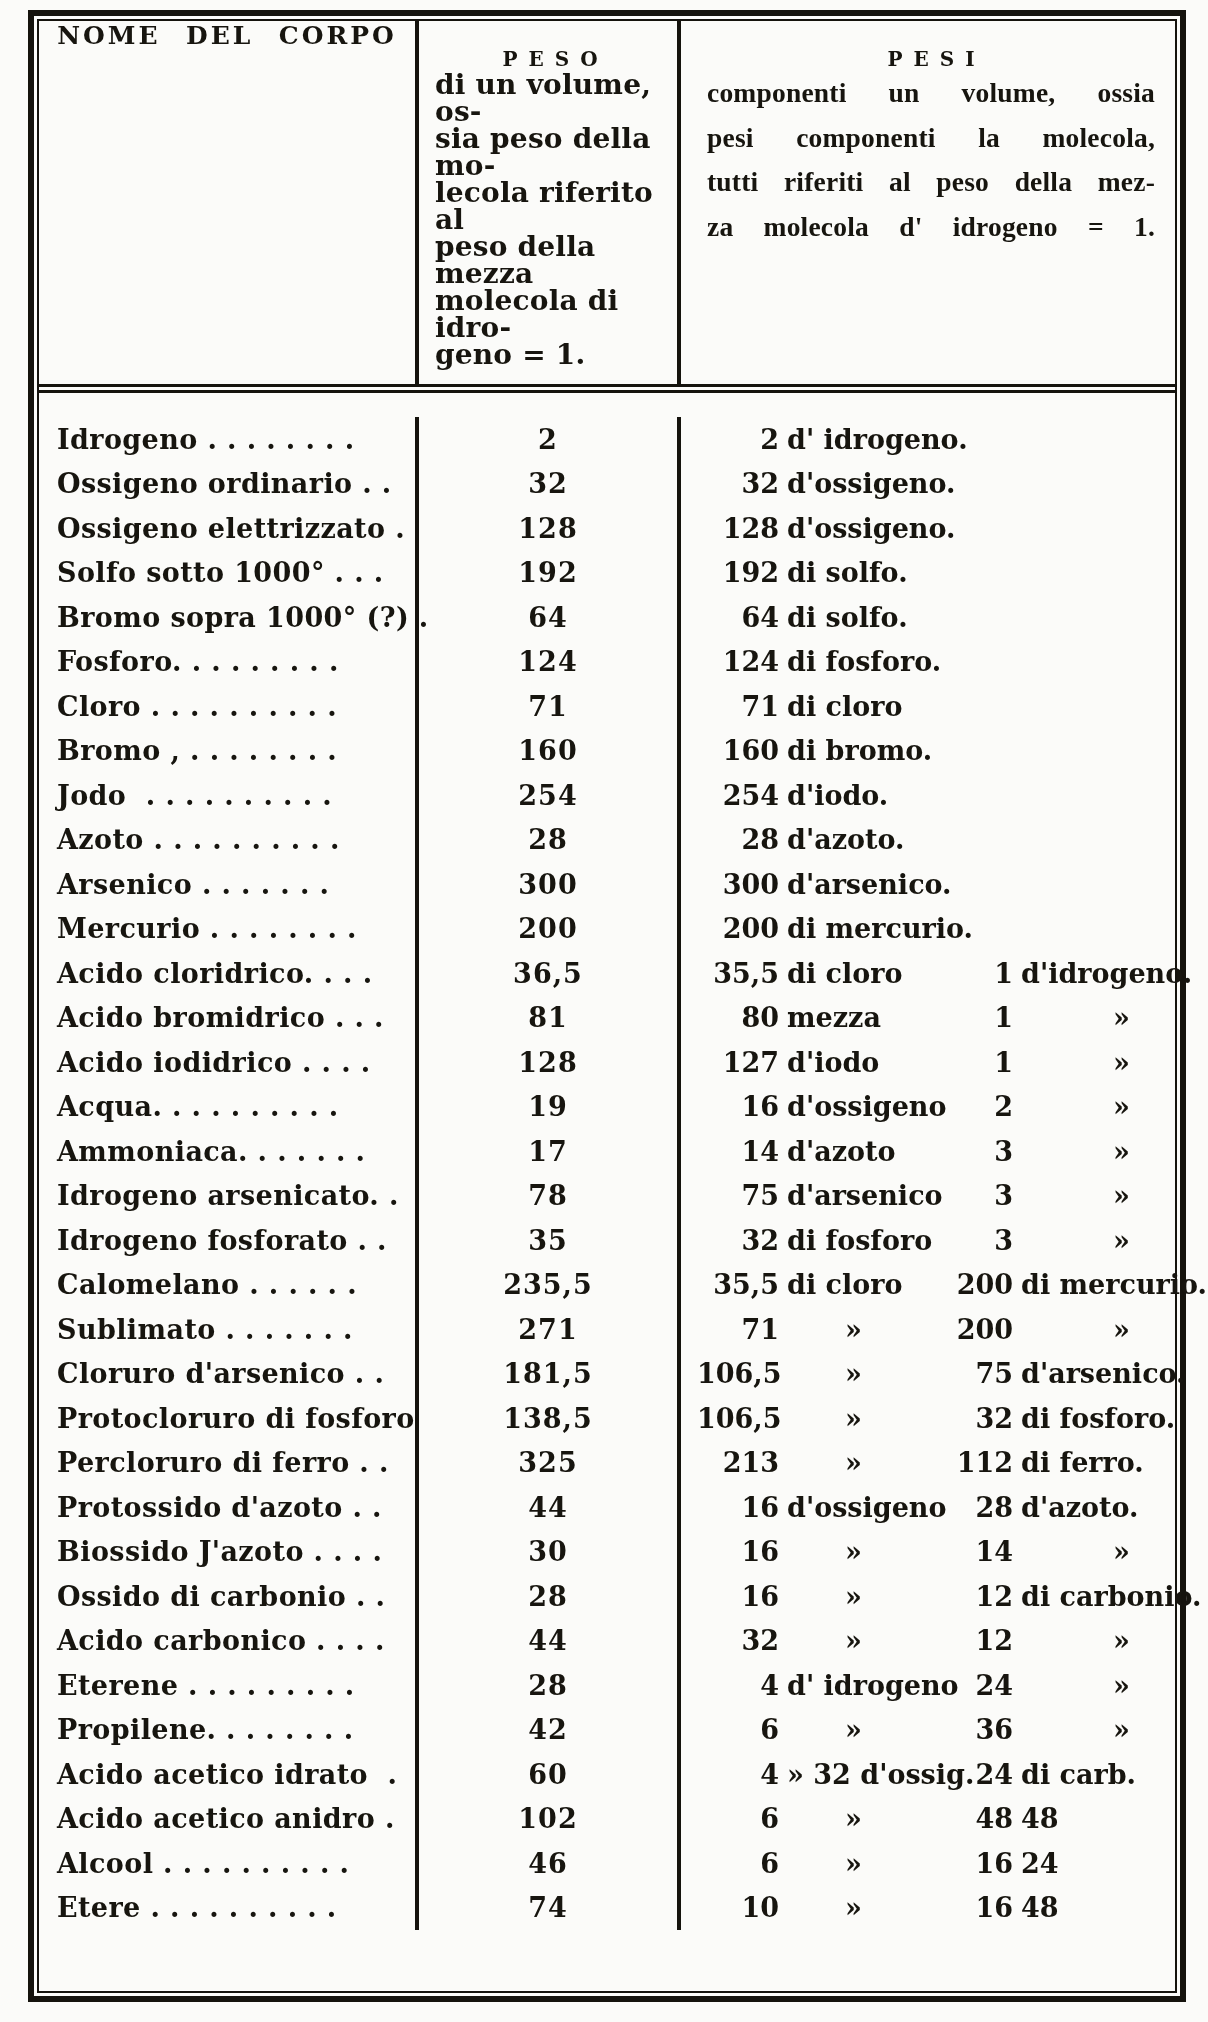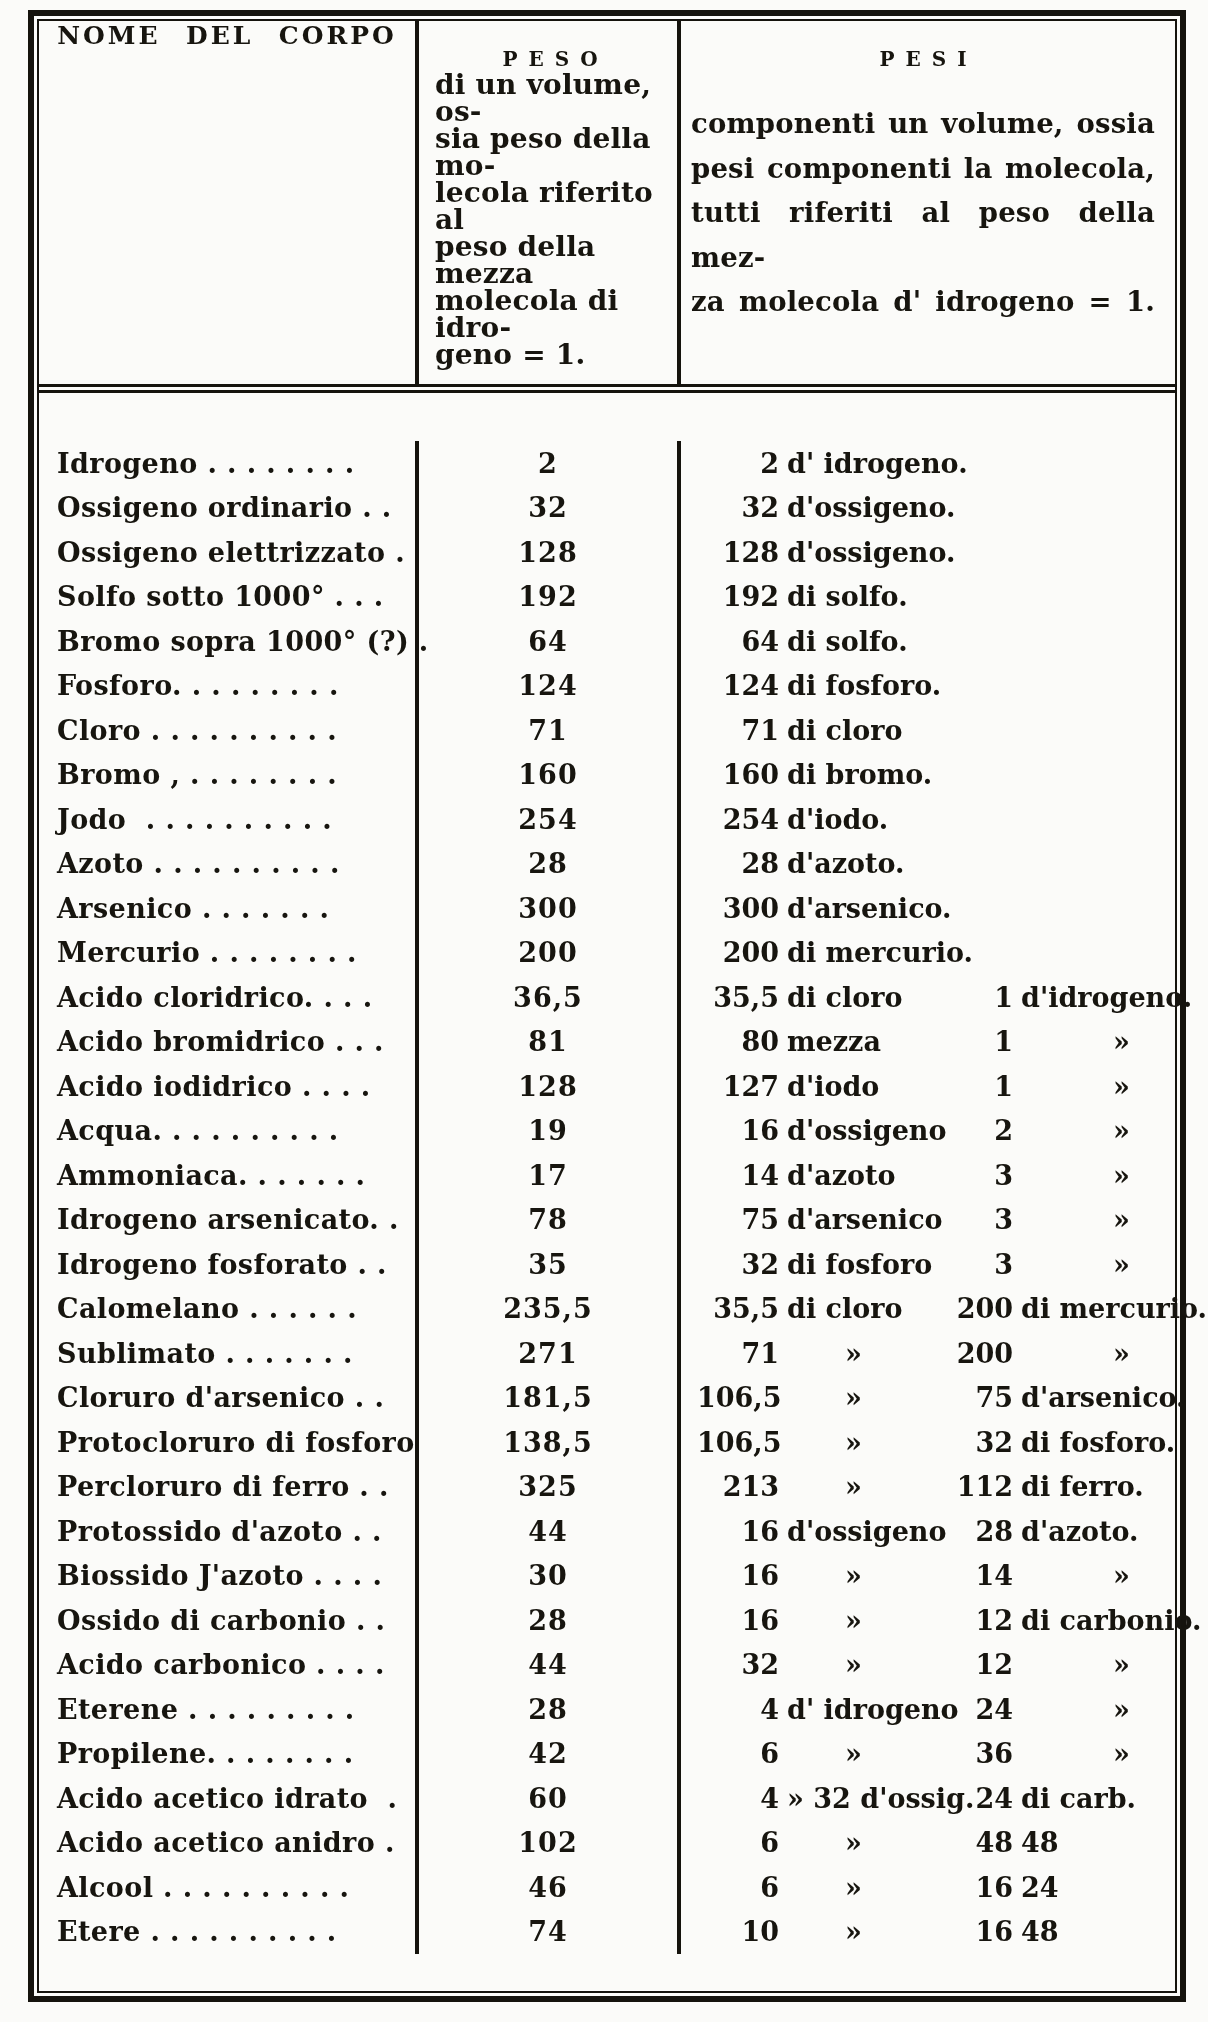--- a/index.html
+++ b/index.html
@@ -25,35 +25,35 @@
   
   .thead{
     display:grid;grid-template-columns:380px 262px 1fr;
     height:372px;box-sizing:border-box;
     border-bottom:9px double #15130d;
     font-weight:700;
   }
   .hc{box-sizing:border-box;}
   .hc1{border-right:4px solid #15130d;display:flex;align-items:flex-start;justify-content:center;padding-bottom:46px;}
   .hc2{border-right:4px solid #15130d;padding:26px 12px 0 16px;}
-  .hc3{padding:26px 20px 0 10px;}
+  .hc3{padding:26px 20px 0 26px;}
   .caps-title{
     text-align:center;font-size:20px;letter-spacing:0.55em;font-weight:700;
     text-indent:0.55em; 
   }
   .nome-title{font-size:25px;letter-spacing:0.12em;word-spacing:0.55em;font-weight:700;}
   .hline2{font-size:28px;line-height:27px;font-weight:700;letter-spacing:0.2px;}
   .hc2 .hline2:first-of-type{margin-top:6px;}
-  .hc3-par{margin-top:30px;}
+  .hc3-par{font-family:Liberation Serif, serif;}
   .hline3{
     font-size:27.5px;line-height:44.5px;font-weight:700;letter-spacing:0.2px;
     text-align:justify;text-align-last:justify;
   }
   
-  .tbody{flex:1;padding-top:24px;margin-top:24px;}
+  .tbody{flex:1;padding-top:24px;}
   .brow{
     display:grid;grid-template-columns:380px 262px 1fr;
     height:44.5px;box-sizing:border-box;
   }
   .cell{box-sizing:border-box;overflow:visible;white-space:pre;}
   .name{
     border-right:4px solid #15130d;
     padding-left:18px;font-size:27px;font-weight:700;letter-spacing:0.4px;
     display:flex;align-items:center;
   }

